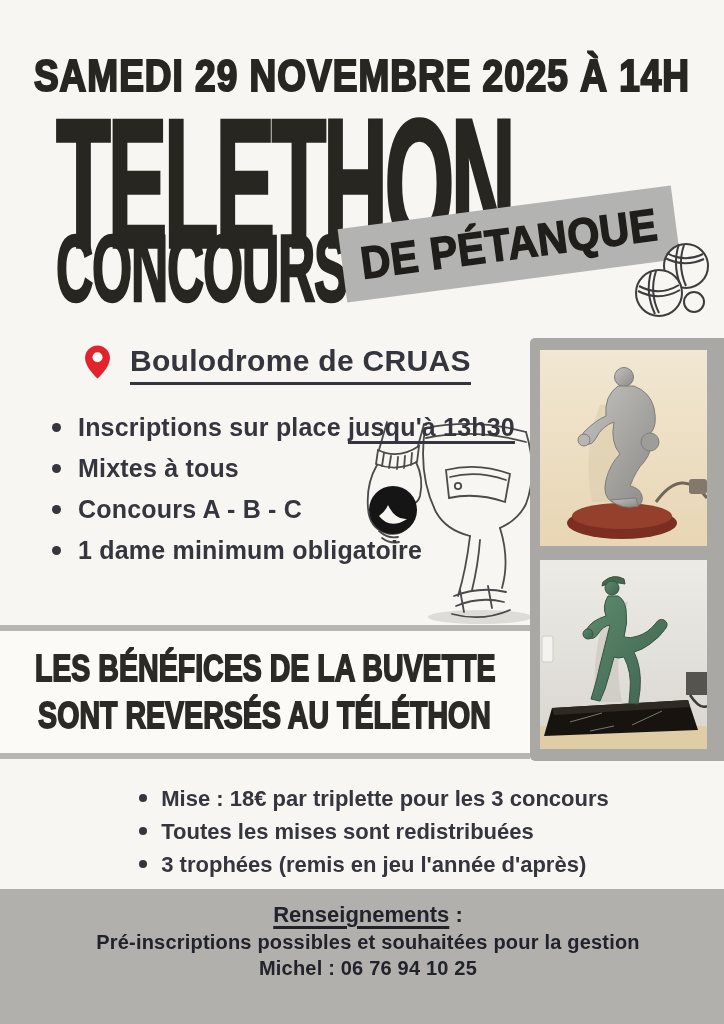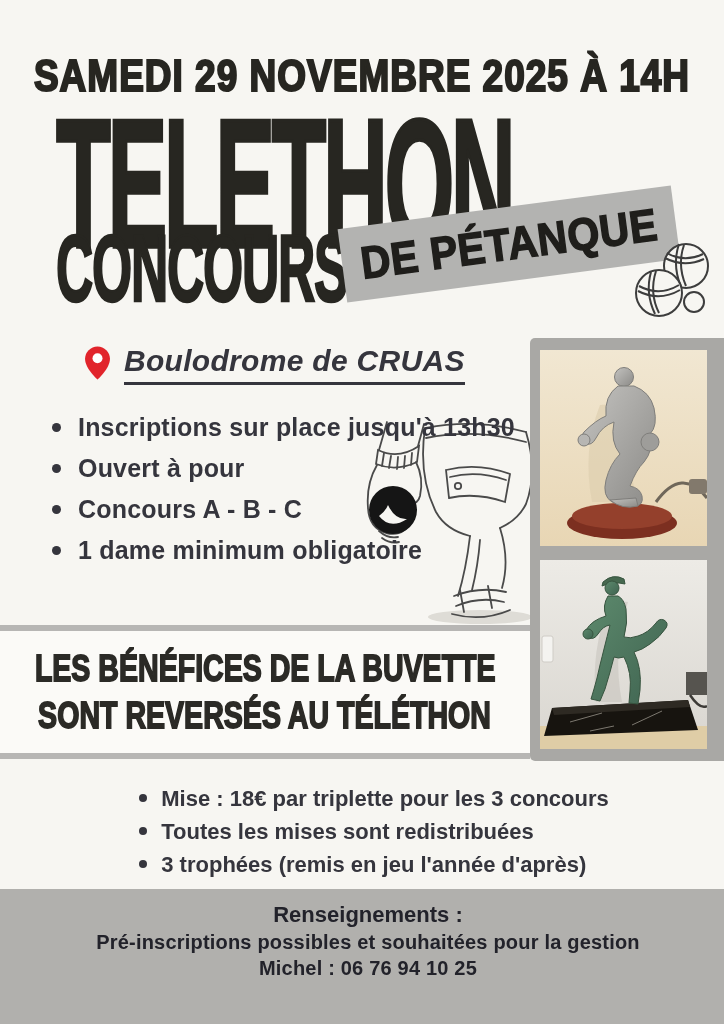--- a/index.html
+++ b/index.html
@@ -29,38 +29,38 @@
     position:absolute; left:341px; top:207px; width:336px; height:74px;
     background:#b3b3b1; transform:rotate(-7.5deg);
     display:flex; align-items:center; justify-content:center;
   }
   .banner-text {
     font-size:41px; font-weight:bold; color:#1f1e1b; white-space:nowrap;
     -webkit-text-stroke:1.4px #1f1e1b; letter-spacing:0.5px; transform:scaleY(1.1);
   }
   .balls-icon { position:absolute; left:633px; top:239px; }
 
-  .location { position:absolute; left:84px; top:344px; display:flex; align-items:center; gap:13px; z-index:3;font-style:italic; }
+  .location { position:absolute; left:84px; top:344px; display:flex; gap:19px; z-index:3; }
   .location-label {
     font-size:30px; font-weight:bold; color:#35353d; letter-spacing:0.3px;
     border-bottom:3px solid #35353d; padding-bottom:4px; white-space:nowrap;
   }
 
   .sketch { position:absolute; left:330px; top:420px; z-index:0; }
 
   .details { position:absolute; left:42px; top:413px; width:505px; z-index:1; list-style:none; }
   .details li {
     position:relative; padding-left:36px; margin-bottom:12px;
     font-size:25px; font-weight:bold; color:#35353d; letter-spacing:0.2px; white-space:nowrap;
   }
   .details li::before {
     content:""; position:absolute; left:10px; top:10px;
     width:9px; height:9px; border-radius:50%; background:#35353d;
   }
-  .u { text-decoration-thickness:2.5px; text-underline-offset:5px; }
+  .u { text-decoration:underline; text-decoration-thickness:2.5px; text-underline-offset:5px; }
 
   .photo-panel {
     position:absolute; left:530px; top:338px; width:194px; height:423px;
     background:#a9a8a5; border-radius:5px 0 0 5px; z-index:2;
   }
   .photo { position:absolute; left:10px; overflow:hidden; }
   .photo-1 { top:12px; width:167px; height:196px; }
   .photo-2 { top:222px; width:167px; height:189px; }
 
   .benefit {
@@ -161,21 +161,21 @@
       <path d="M124 176 Q150 166 176 172"></path>
         <path d="M126 186 Q150 176 174 182"></path>
         <path d="M122 194 Q152 202 180 190"></path>
       <path d="M130 170 L134 192"></path>
         <path d="M158 166 L162 188"></path>
     </svg>
   </span>
 
   <ul class="details">
     <li><span>Inscriptions sur place </span><span class="u">jusqu'à 13h30</span></li>
-    <li><span>Ouvert à pour</span><span class="u"></span></li>
+    <li><span>Mixtes à tous</span><span class="u"></span></li>
     <li><span>Concours A - B - C</span><span class="u"></span></li>
     <li><span>1 dame minimum obligatoire</span><span class="u"></span></li>
   </ul>
 
   <div class="photo-panel">
     <div class="photo photo-1">
       <svg width="167" height="196" viewBox="0 0 167 196">
         <defs>
           <linearGradient id="wall1" x1="0" y1="0" x2="0" y2="1">
             <stop offset="0" stop-color="#f1e7d2"></stop>

